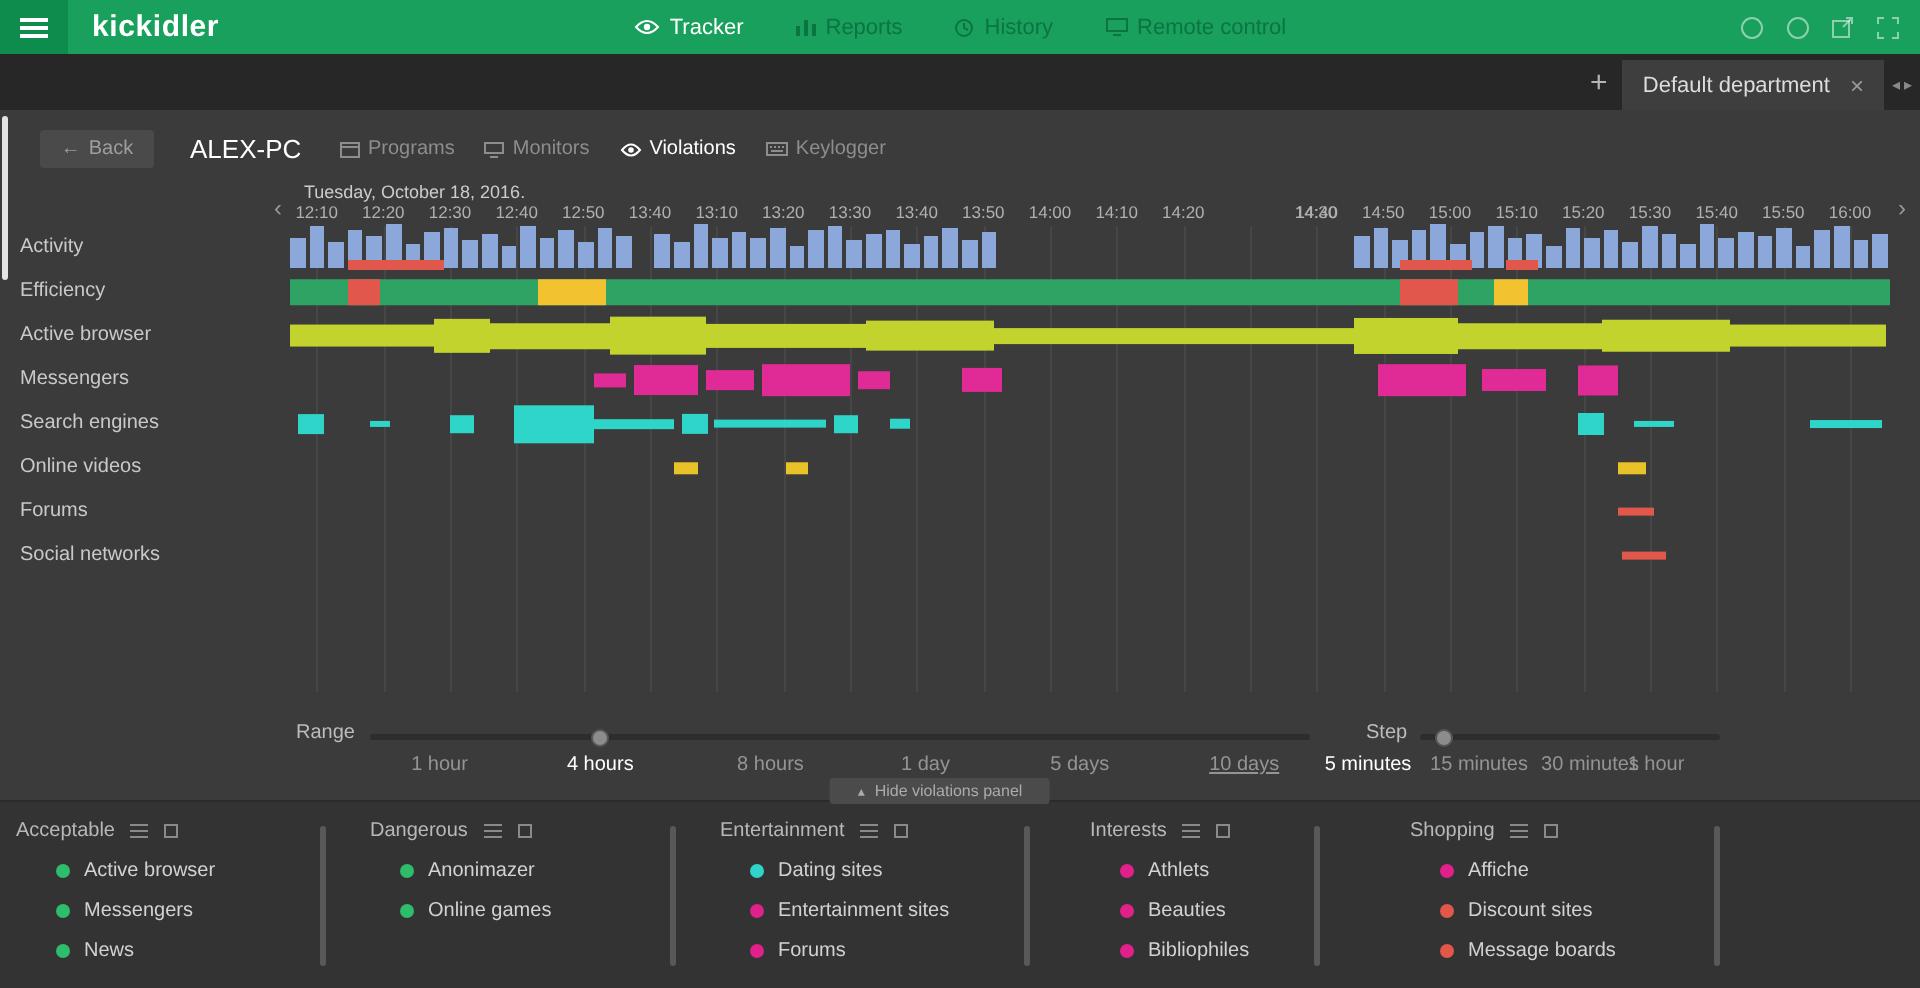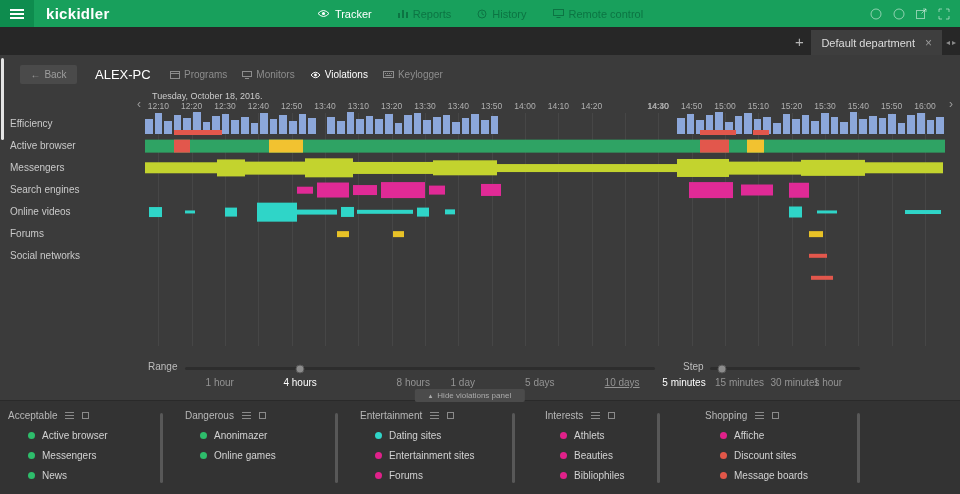--- a/index.html
+++ b/index.html
@@ -250,20 +250,21 @@
       <span class="tick" style="left: 68.3333%;">14:50</span>
       <span class="tick" style="left: 72.5%;">15:00</span>
       <span class="tick" style="left: 76.6667%;">15:10</span>
       <span class="tick" style="left: 80.8333%;">15:20</span>
       <span class="tick" style="left: 85%;">15:30</span>
       <span class="tick" style="left: 89.1667%;">15:40</span>
       <span class="tick" style="left: 93.3333%;">15:50</span>
       <span class="tick" style="left: 97.5%;">16:00</span>
     </div>
   <div class="row-labels">
+      <div class="row-label">Activity</div>
       <div class="row-label">Efficiency</div>
       <div class="row-label">Active browser</div>
       <div class="row-label">Messengers</div>
       <div class="row-label">Search engines</div>
       <div class="row-label">Online videos</div>
       <div class="row-label">Forums</div>
       <div class="row-label">Social networks</div>
     </div>
   <div class="grid">
       <div class="gridline" style="left: 97.5%;"></div>
@@ -420,21 +421,21 @@
   </div>
 
   <div class="range-area">
     <div class="rs-label range">Range</div>
     <div class="track range">
       <div class="knob" style="left: 24.5%;"></div>
     </div>
     <div class="opts range">
         <span class="opt" style="left: 7.4%;">1 hour</span>
         <span class="opt sel" style="left: 24.5%;">4 hours</span>
-        <span class="opt" style="left: 42.6%; margin-left: 28px;">8 hours</span>
+        <span class="opt" style="left: 42.6%;">8 hours</span>
         <span class="opt" style="left: 59.1%;">1 day</span>
         <span class="opt" style="left: 75.5%;">5 days</span>
         <span class="opt" style="left: 93%; text-decoration: underline;">10 days</span>
       </div>
 
     <div class="rs-label step">Step</div>
     <div class="track step">
       <div class="knob" style="left: 8%;"></div>
     </div>
     <div class="opts step">

